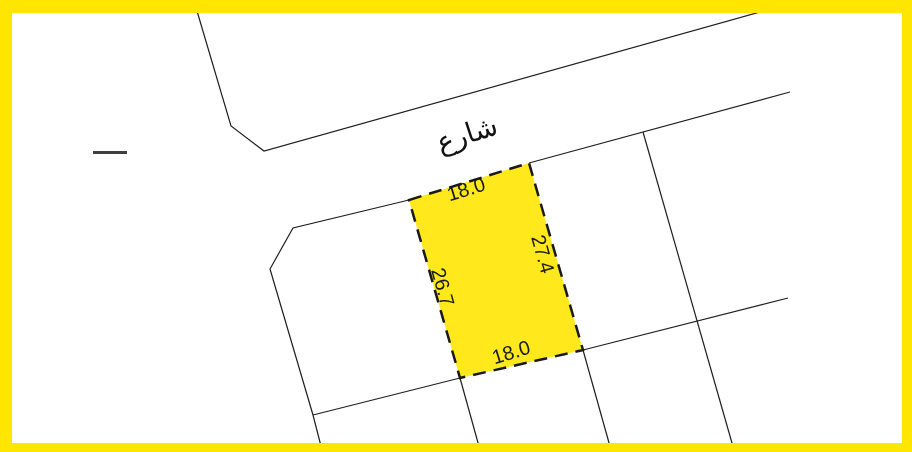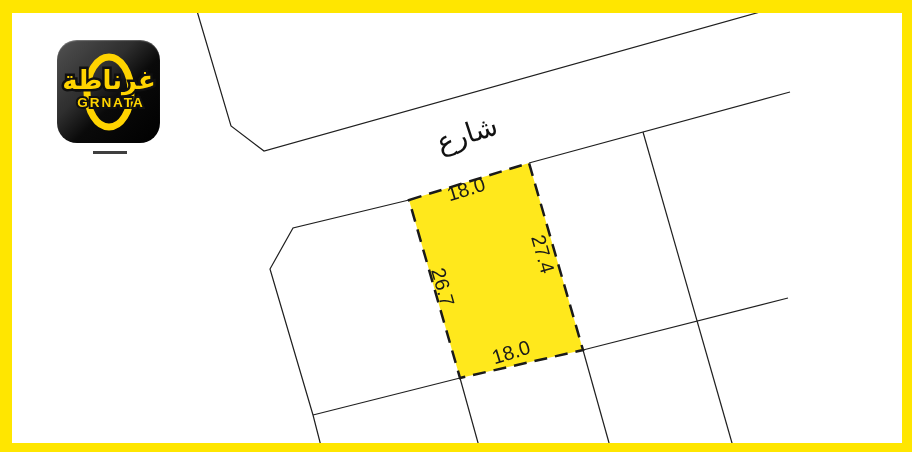--- a/index.html
+++ b/index.html
@@ -95,24 +95,17 @@
 
     <text class="dim-text" transform="translate(466,189) rotate(-17)" text-anchor="middle" dominant-baseline="central">18.0</text>
 
     <text class="dim-text" transform="translate(543,254) rotate(74)" text-anchor="middle" dominant-baseline="central">27.4</text>
 
     <text class="dim-text" transform="translate(443,287) rotate(74)" text-anchor="middle" dominant-baseline="central">26.7</text>
 
     <text class="dim-text" transform="translate(511,352) rotate(-17)" text-anchor="middle" dominant-baseline="central">18.0</text>
   </svg>
 
-  <div class="logo">
-    <svg width="103" height="103" viewBox="0 0 103 103">
-      <ellipse cx="52" cy="52" rx="22" ry="35" style="fill:none;stroke:var(--logo-yellow);stroke-width:7"></ellipse>
-      <text class="logo-arabic" x="52" y="40" text-anchor="middle" dominant-baseline="central" paint-order="stroke" stroke="#101010" stroke-width="5" style="fill:var(--logo-yellow)">غرناطة</text>
-      <text class="logo-latin" x="54" y="62" text-anchor="middle" dominant-baseline="central" paint-order="stroke" stroke="#101010" stroke-width="4" style="fill:var(--logo-yellow)">GRNATA</text>
-    </svg>
-  </div>
   <div class="logo-underline"></div>
 
   <div class="frame"></div>
 
 </div>
 
 </body></html>

